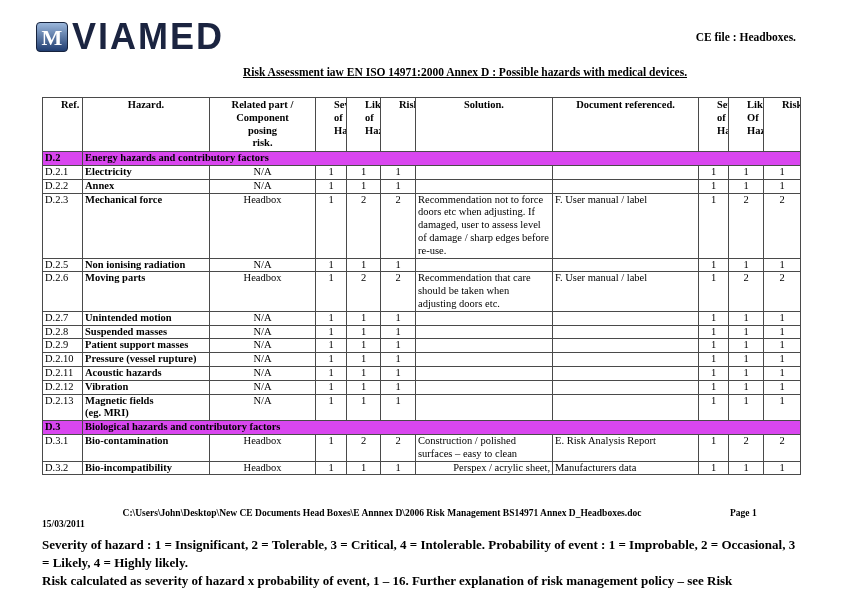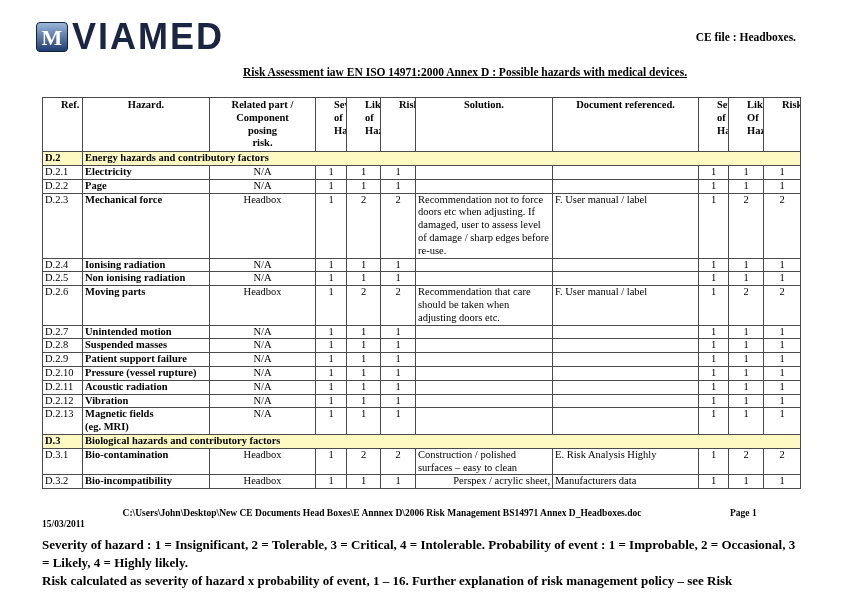--- a/index.html
+++ b/index.html
@@ -33,21 +33,21 @@
   }
   table.risk th, table.risk td {
     border:1px solid #4a4a4a; vertical-align:top; padding:0 2px;
     overflow:hidden;
   }
   table.risk th {
     font-weight:bold; white-space:pre-line; text-align:center;
     padding:1px 18px; height:40px;
   }
   th.h-left { text-align:left; }
-  tr.section-row td { background:#fef9c3; font-weight:bold; }
+  tr.section-row td { background:#d946ef; font-weight:bold; }
   td.c-num, td.c-part { text-align:center; }
   td.pre { white-space:pre-line;font-weight:bold; }
   td.sol-center { text-align:right;font-family:Liberation Serif, serif; }
 
   
   .footer { position:absolute; left:42px; top:508px; width:758px; }
   .path-line { display:flex; align-items:center; font-weight:bold; font-size:9.5px; }
   .path-text { flex:1; text-align:center; white-space:nowrap; }
   .page-num { width:70px; text-align:left; padding-left:8px; }
   .date-line { text-align:left; font-weight:bold; font-size:9.5px; margin-top:1px; }
@@ -128,21 +128,21 @@
           <td class="c-num">1</td>
           <td class="c-num">1</td>
           <td></td>
           <td></td>
           <td class="c-num">1</td>
           <td class="c-num">1</td>
           <td class="c-num">1</td>
         </tr>
         <tr>
           <td>D.2.2</td>
-          <td class="pre">Page</td>
+          <td class="pre">Annex</td>
           <td class="c-part">N/A</td>
           <td class="c-num">1</td>
           <td class="c-num">1</td>
           <td class="c-num">1</td>
           <td></td>
           <td></td>
           <td class="c-num">1</td>
           <td class="c-num">1</td>
           <td class="c-num">1</td>
         </tr>
@@ -153,33 +153,20 @@
           <td class="c-num">1</td>
           <td class="c-num">2</td>
           <td class="c-num">2</td>
           <td>Recommendation not to force doors etc when adjusting.  If damaged, user to assess level of damage / sharp edges before re-use.</td>
           <td>F. User manual / label</td>
           <td class="c-num">1</td>
           <td class="c-num">2</td>
           <td class="c-num">2</td>
         </tr>
         <tr>
-          <td>D.2.4</td>
-          <td class="pre">Ionising radiation</td>
-          <td class="c-part">N/A</td>
-          <td class="c-num">1</td>
-          <td class="c-num">1</td>
-          <td class="c-num">1</td>
-          <td></td>
-          <td></td>
-          <td class="c-num">1</td>
-          <td class="c-num">1</td>
-          <td class="c-num">1</td>
-        </tr>
-        <tr>
           <td>D.2.5</td>
           <td class="pre">Non ionising radiation</td>
           <td class="c-part">N/A</td>
           <td class="c-num">1</td>
           <td class="c-num">1</td>
           <td class="c-num">1</td>
           <td></td>
           <td></td>
           <td class="c-num">1</td>
           <td class="c-num">1</td>
@@ -219,21 +206,21 @@
           <td class="c-num">1</td>
           <td class="c-num">1</td>
           <td></td>
           <td></td>
           <td class="c-num">1</td>
           <td class="c-num">1</td>
           <td class="c-num">1</td>
         </tr>
         <tr>
           <td>D.2.9</td>
-          <td class="pre">Patient support failure</td>
+          <td class="pre">Patient support masses</td>
           <td class="c-part">N/A</td>
           <td class="c-num">1</td>
           <td class="c-num">1</td>
           <td class="c-num">1</td>
           <td></td>
           <td></td>
           <td class="c-num">1</td>
           <td class="c-num">1</td>
           <td class="c-num">1</td>
         </tr>
@@ -245,21 +232,21 @@
           <td class="c-num">1</td>
           <td class="c-num">1</td>
           <td></td>
           <td></td>
           <td class="c-num">1</td>
           <td class="c-num">1</td>
           <td class="c-num">1</td>
         </tr>
         <tr>
           <td>D.2.11</td>
-          <td class="pre">Acoustic radiation</td>
+          <td class="pre">Acoustic hazards</td>
           <td class="c-part">N/A</td>
           <td class="c-num">1</td>
           <td class="c-num">1</td>
           <td class="c-num">1</td>
           <td></td>
           <td></td>
           <td class="c-num">1</td>
           <td class="c-num">1</td>
           <td class="c-num">1</td>
         </tr>
@@ -295,21 +282,21 @@
           <td colspan="10">Biological hazards and contributory factors</td>
         </tr>
         <tr>
           <td>D.3.1</td>
           <td class="pre">Bio-contamination</td>
           <td class="c-part">Headbox</td>
           <td class="c-num">1</td>
           <td class="c-num">2</td>
           <td class="c-num">2</td>
           <td>Construction / polished surfaces – easy to clean</td>
-          <td>E. Risk Analysis Highly</td>
+          <td>E. Risk Analysis Report</td>
           <td class="c-num">1</td>
           <td class="c-num">2</td>
           <td class="c-num">2</td>
         </tr>
         <tr>
           <td>D.3.2</td>
           <td class="pre">Bio-incompatibility</td>
           <td class="c-part">Headbox</td>
           <td class="c-num">1</td>
           <td class="c-num">1</td>

